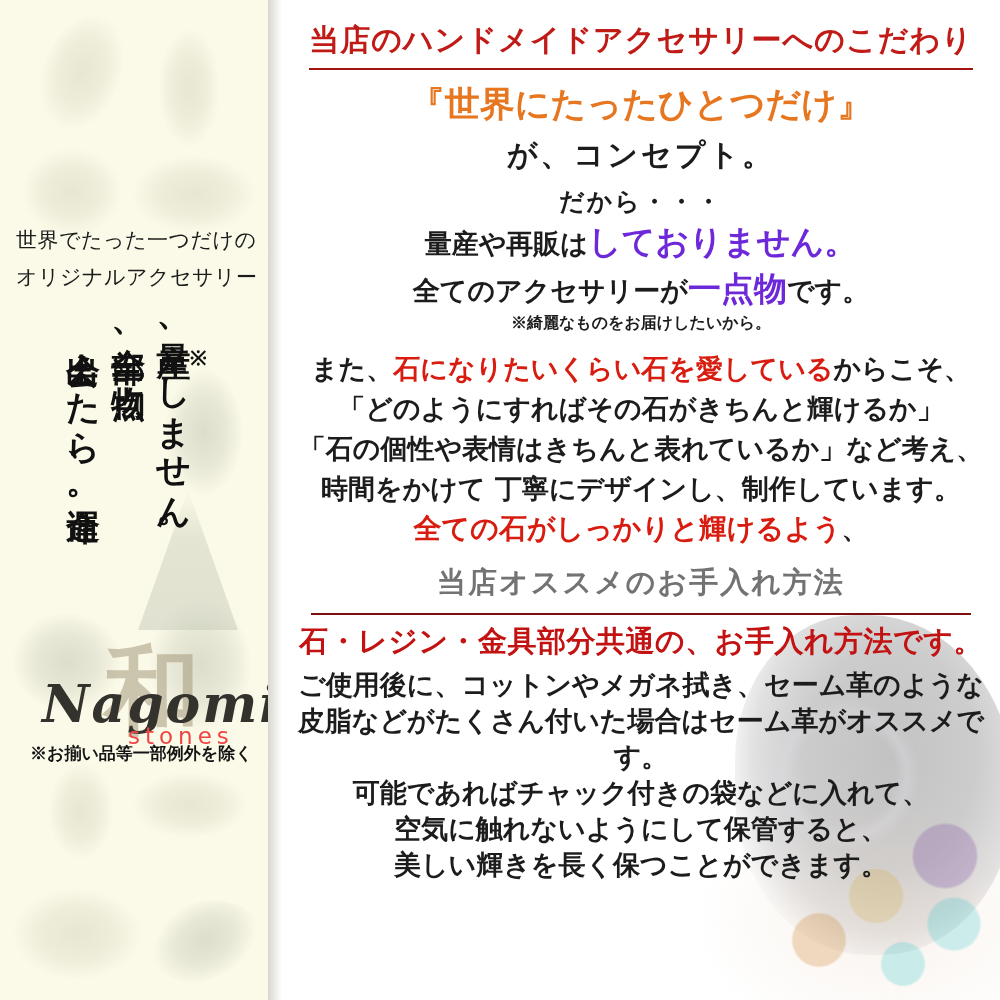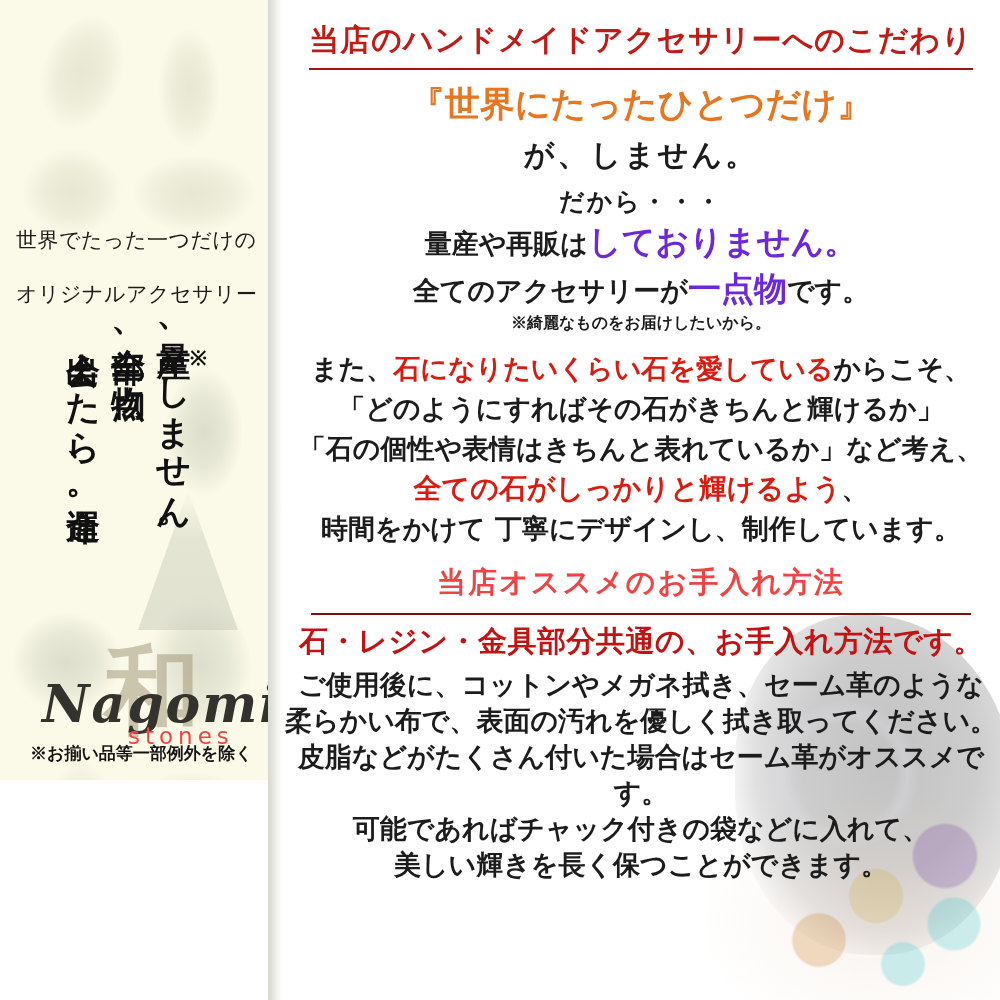--- a/index.html
+++ b/index.html
@@ -1,21 +1,21 @@
 <!DOCTYPE html>
 <html><head>
 <meta charset="utf-8">
 <style>
   * { margin:0; padding:0; box-sizing:border-box; }
   html,body { width:1000px; height:1000px; }
   body { font-family:"DejaVu Serif","Liberation Serif",serif; color:#1c1c1c; }
   .canvas { position:relative; width:1000px; height:1000px; background:#ffffff; overflow:hidden; }
 
   
-  .sidebar { position:absolute; left:0; top:0; width:268px; height:780px; background:#fbf9e7; overflow:hidden; }
+  .sidebar { position:absolute; left:0; top:0; width:268px; height:1000px; background:#fbf9e7; overflow:hidden; }
   .sidebar-divider { position:absolute; left:268px; top:0; width:14px; height:1000px;
      background:linear-gradient(to right,#d8d8d0,rgba(255,255,255,0)); }
 
   
   .ph { position:absolute; opacity:.38; background:radial-gradient(closest-side, #c5c8b2 0%, #d8dac6 55%, rgba(216,218,198,0) 100%); border-radius:50%; }
   .ph.dark { background:radial-gradient(closest-side, #aab0a0 0%, #c8ccba 55%, rgba(200,204,186,0) 100%); }
   .d1 { left:42px; top:12px; width:80px; height:120px; transform:rotate(18deg); border-radius:60% 40% 55% 45%; }
   .d2 { left:158px; top:28px; width:62px; height:120px; }
   .d3 { left:22px; top:148px; width:100px; height:88px; }
   .d4 { left:132px; top:155px; width:124px; height:78px; border-radius:45%; }
@@ -25,21 +25,21 @@
         clip-path:polygon(50% 0, 100% 100%, 0 100%); opacity:.32; }
   .d7 { left:12px; top:612px; width:110px; height:100px; }
   .d8 { left:148px; top:598px; width:104px; height:134px; border-radius:40% 60% 50% 50%; }
   .d9 { left:48px; top:762px; width:66px; height:98px; }
   .d10 { left:132px; top:772px; width:116px; height:66px; border-radius:50%; border:0; }
   .d11 { left:12px; top:888px; width:130px; height:92px; }
   .d12 { left:150px; top:900px; width:110px; height:80px; transform:rotate(-30deg); border-radius:30% 70% 40% 60%; }
 
   .tagline { position:absolute; left:16px; font-size:21px; letter-spacing:0.5px; color:#1b1b1b; white-space:nowrap; }
   .tagline1 { top:226px; }
-  .tagline2 { top:280px; }
+  .tagline2 { top:263px; }
 
   .vertical-copy { position:absolute; top:316px; left:50px; height:400px; width:146px;
      writing-mode:vertical-rl; text-orientation:upright;
      font-size:34px; font-weight:600; line-height:1.33; letter-spacing:1px; color:#111; }
   .vertical-copy .col2 { padding-top:5px; }
   .vertical-copy .col3 { padding-top:10px; }
   .vref { position:absolute; top:344px; left:190px; font-size:20px; font-weight:600; color:#111; }
 
   .logo { position:absolute; left:36px; top:645px; width:210px; height:110px; }
   .logo-kanji { position:absolute; left:68px; top:-2px; font-size:96px; line-height:1;
@@ -63,21 +63,21 @@
   .red-big { font-size:33px; font-weight:700; color:#6d28d9; }
   .small-note { font-size:16px; font-weight:600; margin-top:1px; }
 
   .passion { margin-top:15px; font-size:27px; font-weight:600; line-height:40px; }
   .red-inline { color:#d81c10; }
   .red-line { color:#d81c10; font-size:28px; }
 
   .quality { margin-top:14px; font-size:27px; font-weight:600; line-height:37px; }
 
   .care-title-wrap { width:660px; margin:14px auto 0; border-bottom:2px solid #7d100c; padding-bottom:10px; }
-  .care-title { font-size:29px; font-weight:700; letter-spacing:2px; color:#ef4444; }
+  .care-title { font-size:29px; font-weight:700; letter-spacing:2px; color:#737373; }
   .care-subtitle { margin-top:7px; font-size:29px; font-weight:700; letter-spacing:0.5px; color:#c21212; white-space:nowrap; }
   .care-lines { margin-top:5px; font-size:27px; font-weight:600; line-height:36px; }
 
   
   .photo-crystal { position:absolute; right:-15px; top:615px; width:280px; height:340px; z-index:0; opacity:.26;
      border-radius:45% 55% 50% 50%;
      background:radial-gradient(ellipse at 55% 42%, #151515 0%, #3c3c3e 40%, #8a8a8e 62%, rgba(160,160,165,0) 78%); }
   .photo-beadring { position:absolute; right:60px; top:680px; width:190px; height:190px; z-index:0; opacity:.4;
      background:radial-gradient(circle, rgba(255,255,255,0) 38%, #dcdce2 46%, rgba(255,255,255,0) 56%); }
   .photo-bracelets { position:absolute; right:-5px; top:800px; width:300px; height:200px; z-index:0; opacity:.33;
@@ -131,53 +131,53 @@
   <div class="photo-beadring"></div>
   <div class="photo-bracelets"></div>
 
   <div class="main">
 
     <div>
       <span class="main-title">当店のハンドメイドアクセサリーへのこだわり</span>
     </div>
 
     <div class="quote">『世界にたったひとつだけ』</div>
-    <div class="concept-line">が、しません。</div>
+    <div class="concept-line">が、コンセプト。</div>
     <div class="dakara">だから・・・</div>
 
     <div class="mix">
       <span>量産や再販は</span><span class="red-big">しておりません。</span>
     </div>
 
     <div class="mix">
       <span>全てのアクセサリーが</span><span class="red-big">一点物</span><span>です。</span>
     </div>
 
     <div class="small-note">※綺麗なものをお届けしたいから。</div>
 
     <div class="passion">
       <div>
         <span>また、</span><span class="red-inline">石になりたいくらい石を愛している</span><span>からこそ、</span>
       </div>
       <div>「どのようにすればその石がきちんと輝けるか」</div>
       <div>「石の個性や表情はきちんと表れているか」など考え、</div>
+      <div>時間をかけて 丁寧にデザインし、制作しています。</div>
       <div>
         <span class="red-line">全ての石がしっかりと輝けるよう</span><span>、</span>
       </div>
-      <div>時間をかけて 丁寧にデザインし、制作しています。</div>
     </div>
 
 
     <div class="care-title-wrap">
       <span class="care-title">当店オススメのお手入れ方法</span>
     </div>
     <div class="care-subtitle">石・レジン・金具部分共通の、お手入れ方法です。</div>
 
     <div class="care-lines">
       <div>ご使用後に、コットンやメガネ拭き、セーム革のような</div>
-      <div>柔らかい布で、表面の汚れを優しく拭き取ってください。</div>
       <div>皮脂などがたくさん付いた場合はセーム革がオススメです。</div>
       <div>可能であればチャック付きの袋などに入れて、</div>
+      <div>空気に触れないようにして保管すると、</div>
       <div>美しい輝きを長く保つことができます。</div>
     </div>
 
   </div>
 </div>
 
 </body></html>

